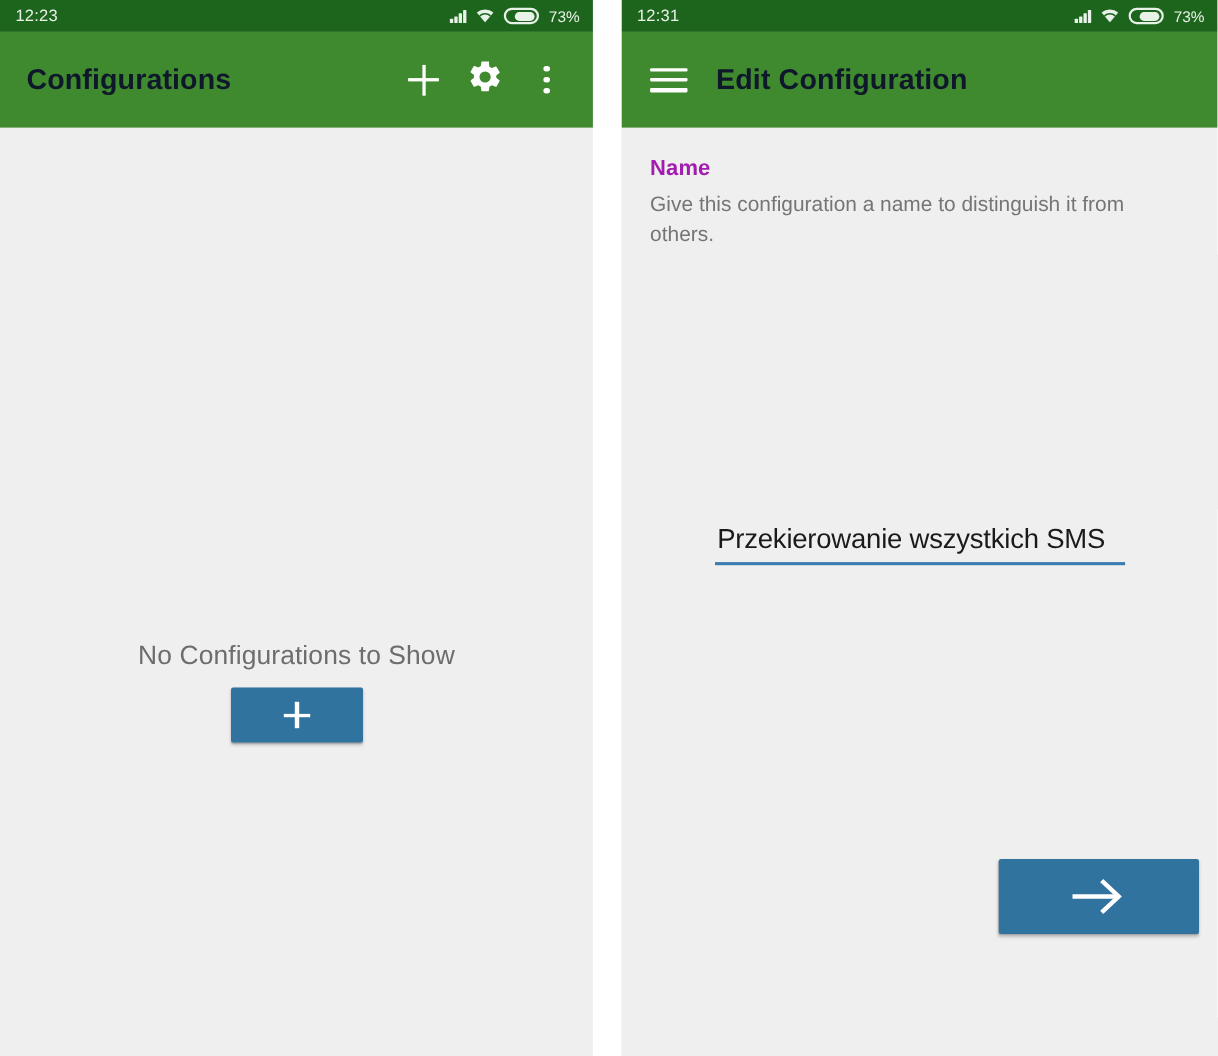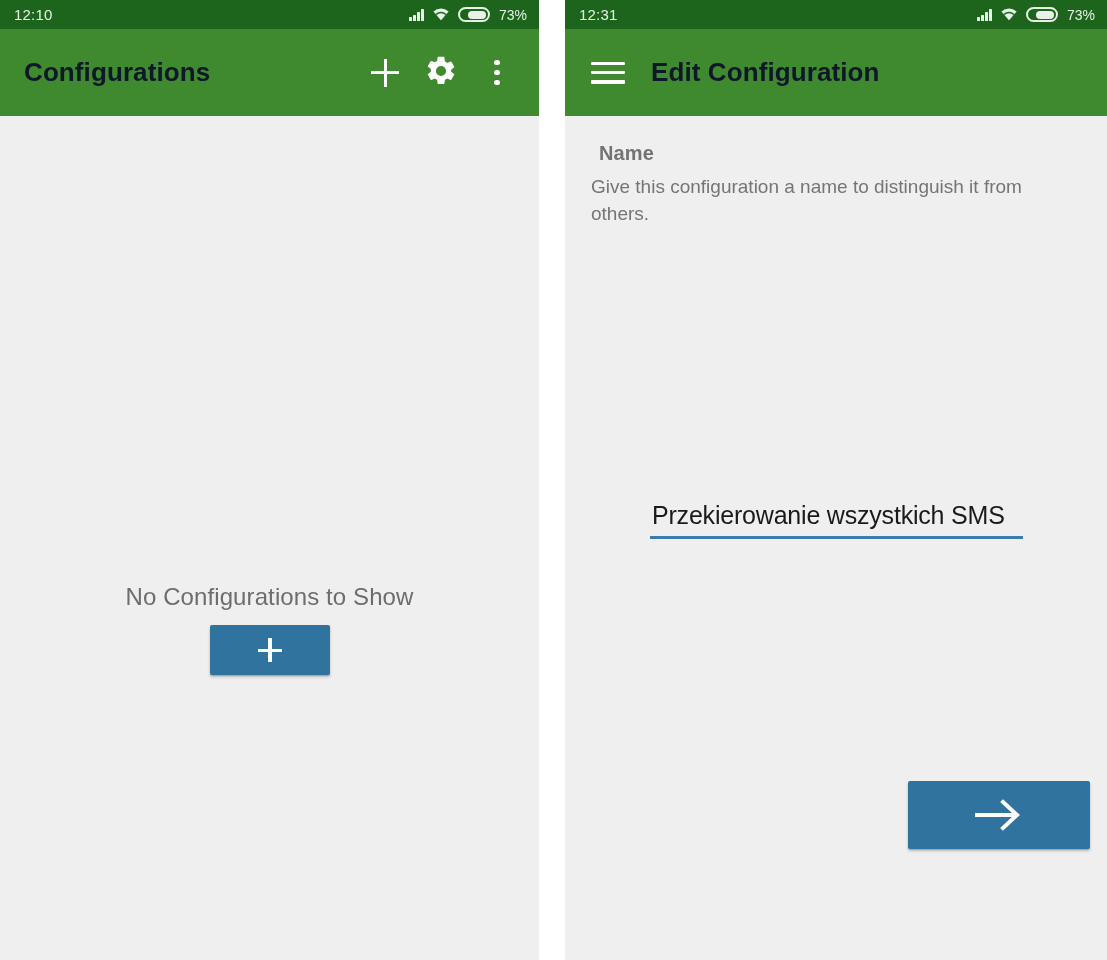--- a/index.html
+++ b/index.html
@@ -155,39 +155,37 @@
   .btn-add .plus-glyph::before { top:10.5px; width:24px; height:3.5px; }
   .btn-add .plus-glyph::after  { left:10.5px; width:3.5px; height:24px; }
 
   
   .section-head {
     padding:26px 26px 0 26px;
   }
   .section-title {
     font-size:20px;
     font-weight:bold;
-    color:#737373;
+    color:#a21caf;
     letter-spacing:.1px;
-    margin-left:8px;
   }
   .section-desc {
     font-size:19px;
     color:#757575;
     line-height:1.4;
     margin-top:9px;
     max-width:500px;
   }
 
   .name-field {
     position:absolute;
     left:85px;
     top:360px;
     width:373px;
     overflow:hidden;
-    margin-top:25px;
   }
   .name-input {
     width:100%;
     border:none;
     background:transparent;
     outline:none;
     font-family:"Liberation Sans", sans-serif;
     font-size:25px;
     color:#1a1a1a;
     padding:0 0 6px 2px;
@@ -209,21 +207,21 @@
   .arrow-glyph { width:52px; height:34px; }
 </style>
 </head>
 <body>
 
 <div class="screens">
 
   <div class="panel panel-left">
 
     <div class="statusbar">
-      <span class="status-time">12:10</span>
+      <span class="status-time">12:23</span>
       <span class="status-right">
         <span class="signal-icon">
           <i></i>
             <i></i>
             <i></i>
             <i></i>
         </span>
         <span class="wifi-icon">
           <svg width="16" height="13" viewBox="0 0 16 13">
             <path d="M8 12.2 L0.4 3.4 A11.6 11.6 0 0 1 15.6 3.4 Z" fill="#e8f2e8"></path>

